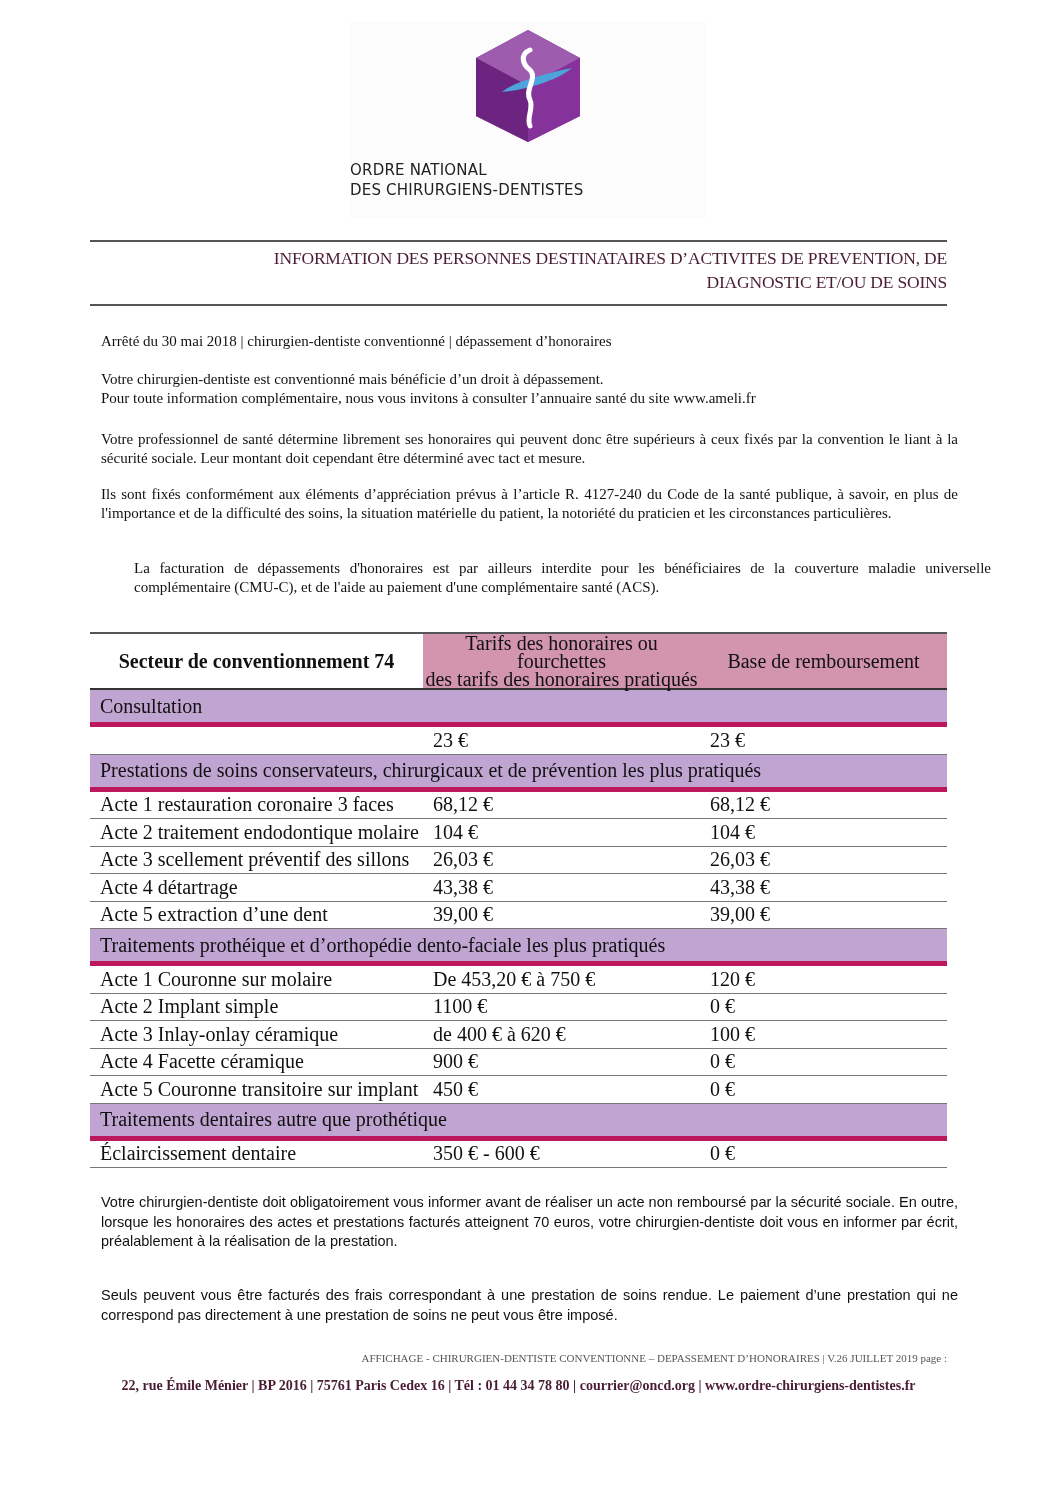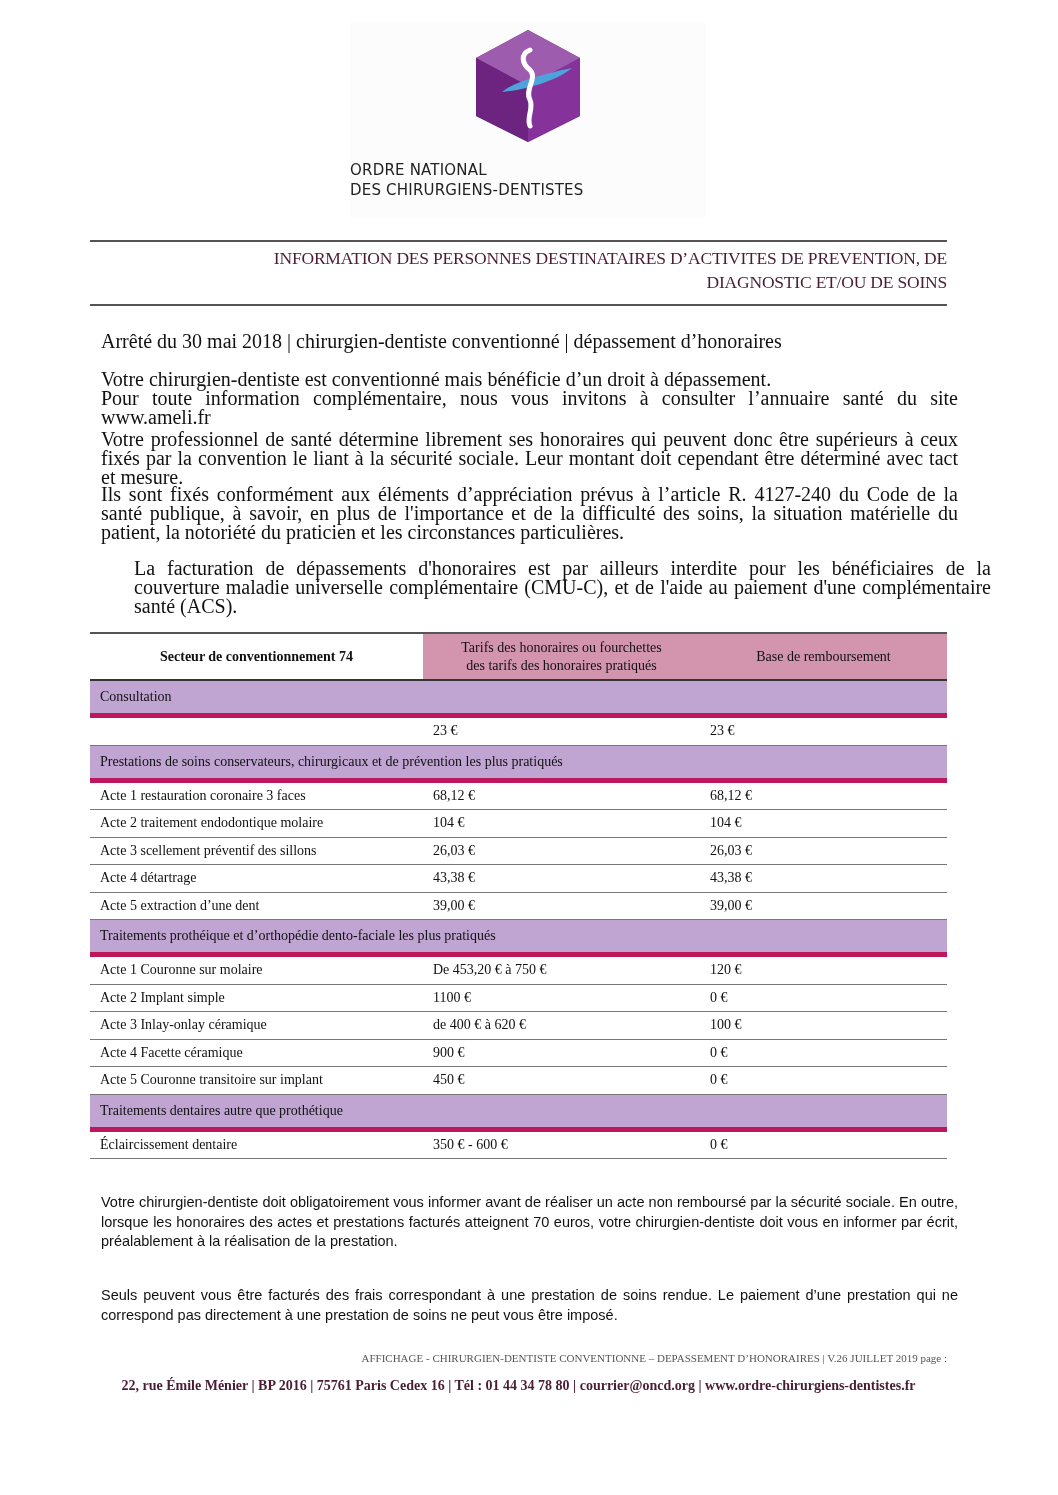--- a/index.html
+++ b/index.html
@@ -4,24 +4,24 @@
 <style>
   html, body { margin: 0; padding: 0; background: #ffffff; }
   body { width: 1058px; height: 1495px; position: relative; overflow: hidden; font-family: "Liberation Serif", serif; color: #111; }
   .logo-wrap { position: absolute; left: 350px; top: 22px; width: 356px; height: 196px; background: #fcfcfc; }
   .logo-hex { position: absolute; left: 122px; top: 6px; width: 112px; height: 116px; }
   .logo-text { position: absolute; left: 0; width: 356px; text-align: left; font-family: "DejaVu Sans", sans-serif; font-size: 15px; color: #222; letter-spacing: 0.2px; line-height: 20px; }
   .logo-text.l1 { top: 138px; }
   .logo-text.l2 { top: 158px; }
   .rule { position: absolute; left: 90px; width: 857px; height: 2px; background: #555; }
   .title { position: absolute; left: 90px; width: 857px; top: 246px; text-align: right; color: #4a1d33; font-size: 17.5px; line-height: 24px; letter-spacing: -0.2px; }
-  .para { position: absolute; left: 101px; width: 857px; font-size: 20px; line-height: 19px; text-align: justify; }
+  .para { position: absolute; left: 101px; width: 857px; font-size: 15px; line-height: 19px; text-align: justify; }
   .para .line { display: block; }
   .sans { font-family: "Liberation Sans", sans-serif; font-size: 14.5px; line-height: 19.5px; }
-  table.tarifs { position: absolute; left: 90px; top: 632px; width: 857px; border-collapse: collapse; font-size: 14px; }
+  table.tarifs { position: absolute; left: 90px; top: 632px; width: 857px; border-collapse: collapse; font-size: 20px; }
   table.tarifs td, table.tarifs th { padding: 0 0 0 10px; text-align: left; font-weight: normal; border-bottom: 1.5px solid #333; }
   table.tarifs tr.head th { height: 45px; border-top: 2px solid #555; border-bottom: 2px solid #333; text-align: center; padding: 0; line-height: 18px; }
   table.tarifs tr.head th.c1 { background: #fff; font-weight: bold; width: 333px; }
   table.tarifs tr.head th.c2 { background: #d394ae; width: 277px; }
   table.tarifs tr.head th.c3 { background: #d394ae; }
   table.tarifs tr.section td { background: #c0a4d2; height: 32px; border-bottom: 5px solid #be185d; }
   table.tarifs tr.row td { height: 26.5px; border-bottom: 1.5px solid #777; }
   .footer1 { position: absolute; left: 90px; width: 857px; top: 1352px; text-align: right; font-size: 11px; color: #555; }
   .footer2 { position: absolute; left: 90px; width: 857px; top: 1378px; text-align: center; font-size: 14px; font-weight: bold; color: #4a1d33; }
 </style>

